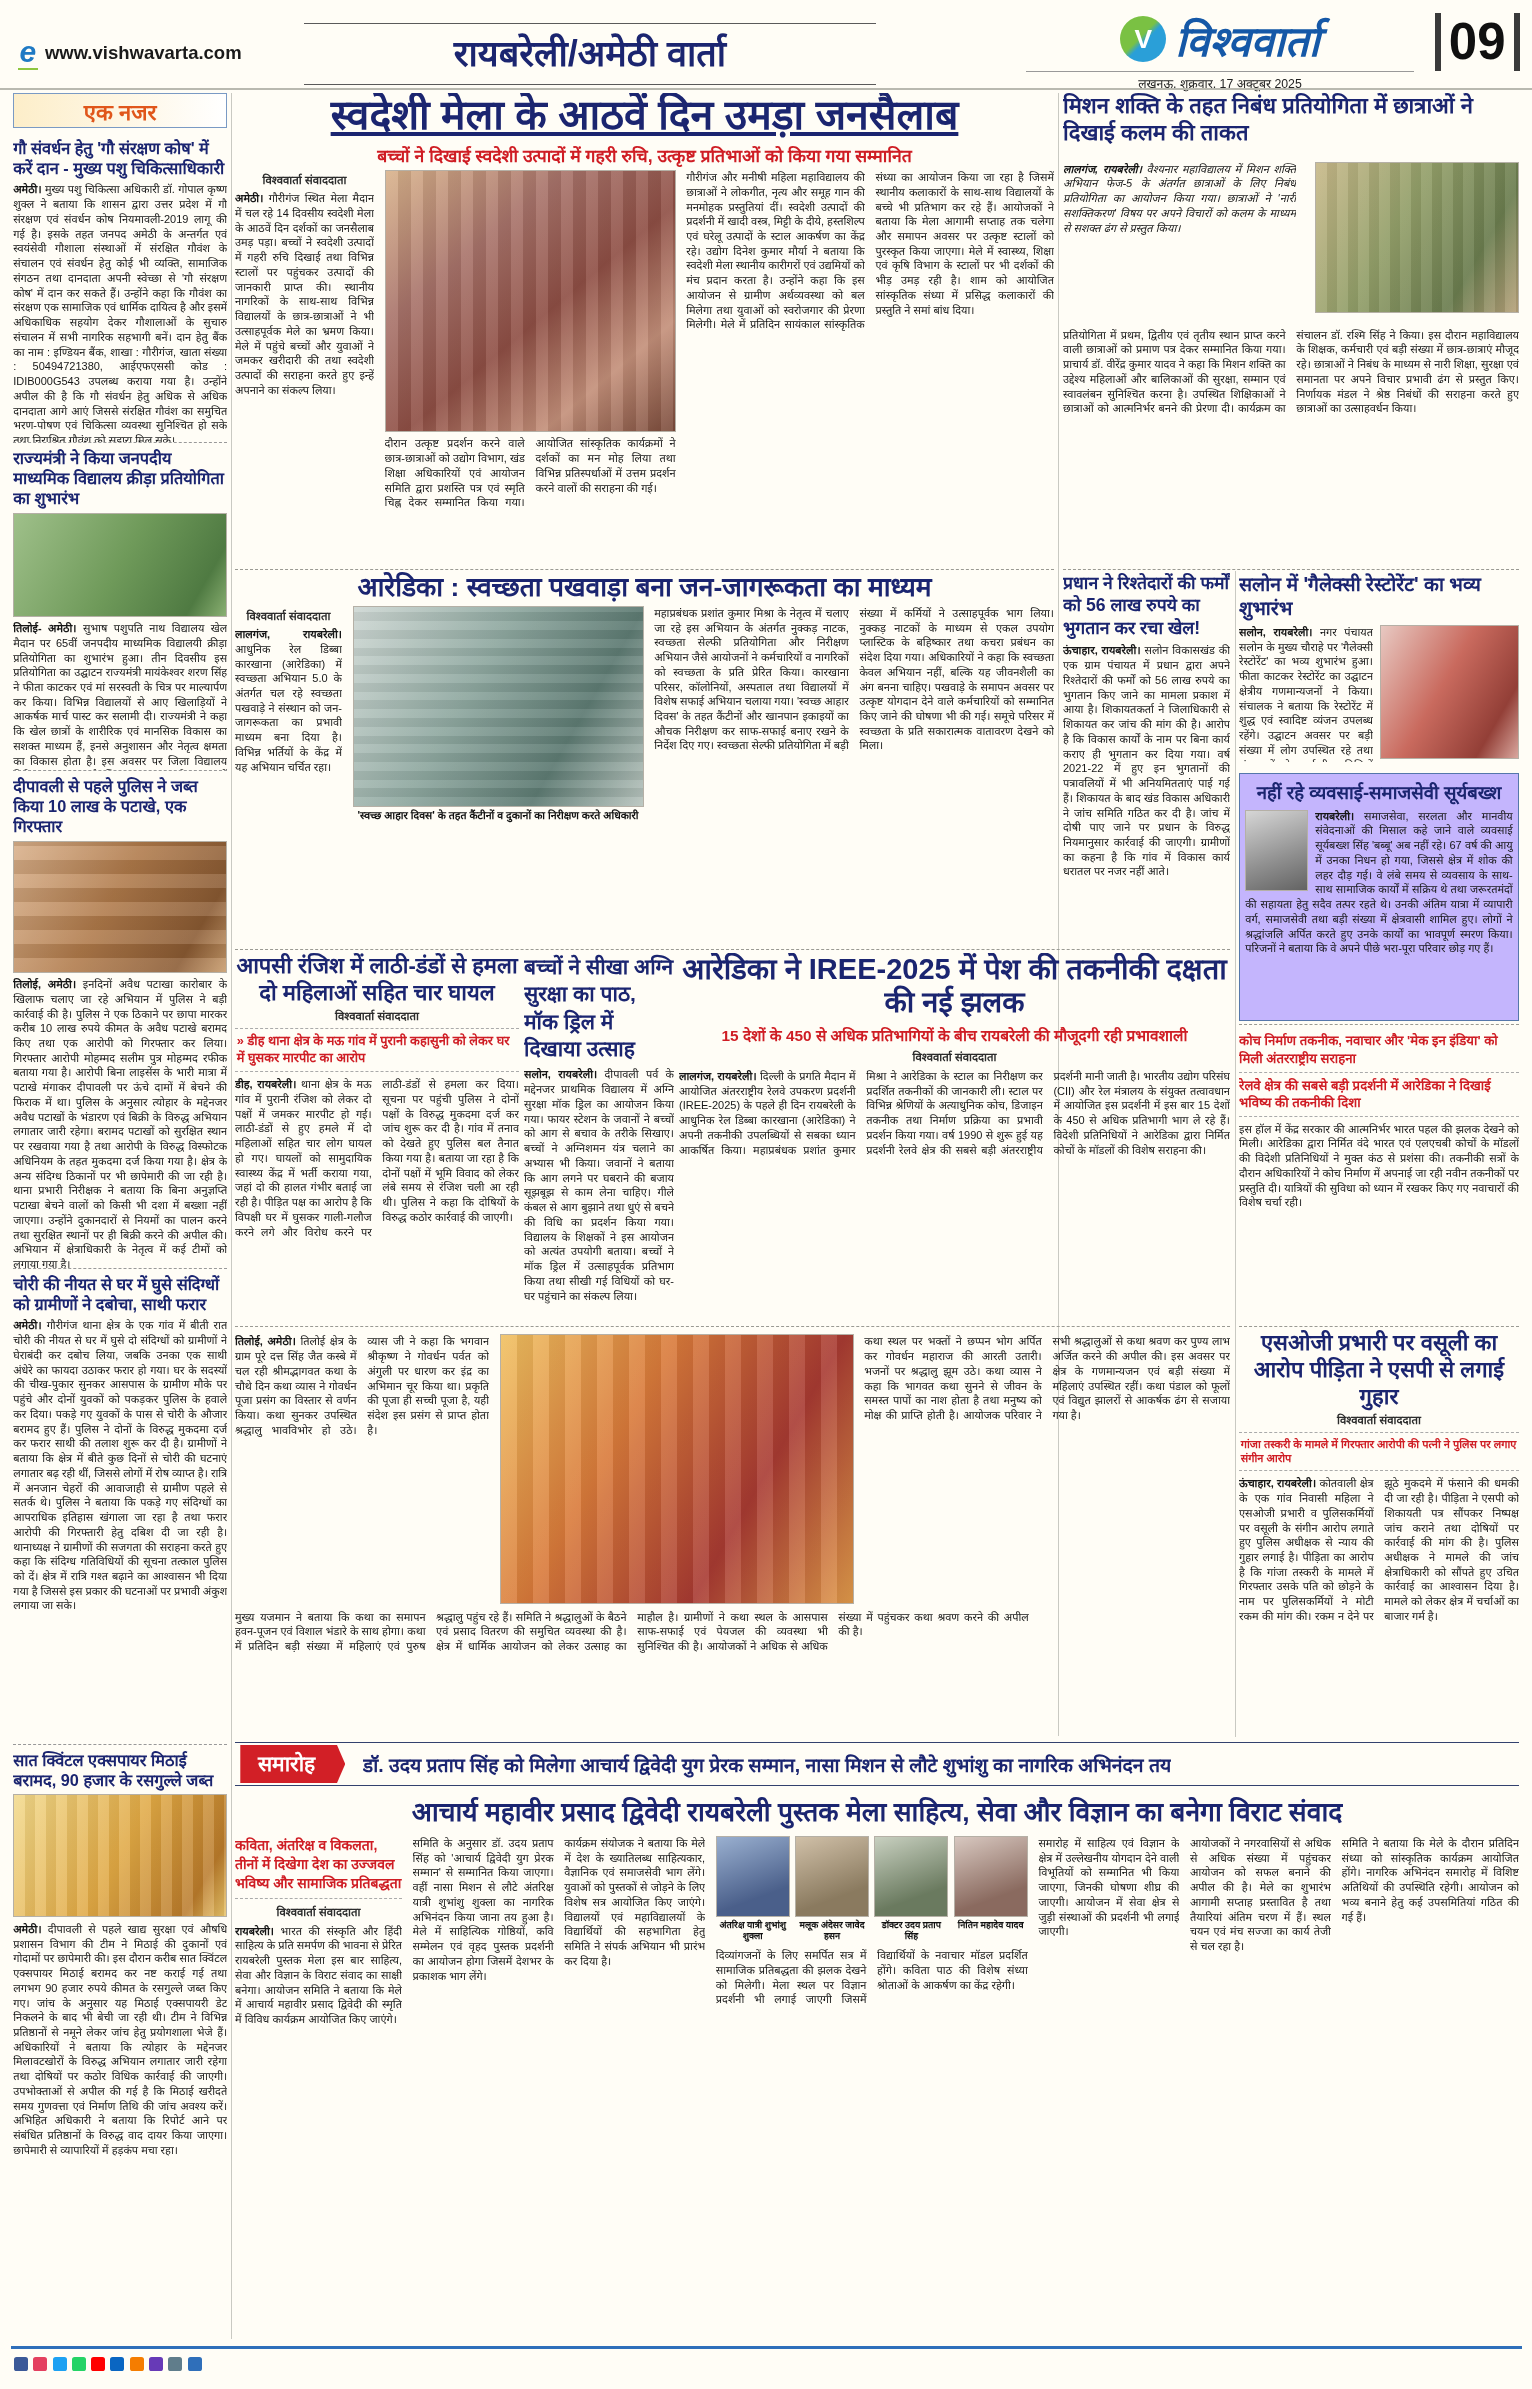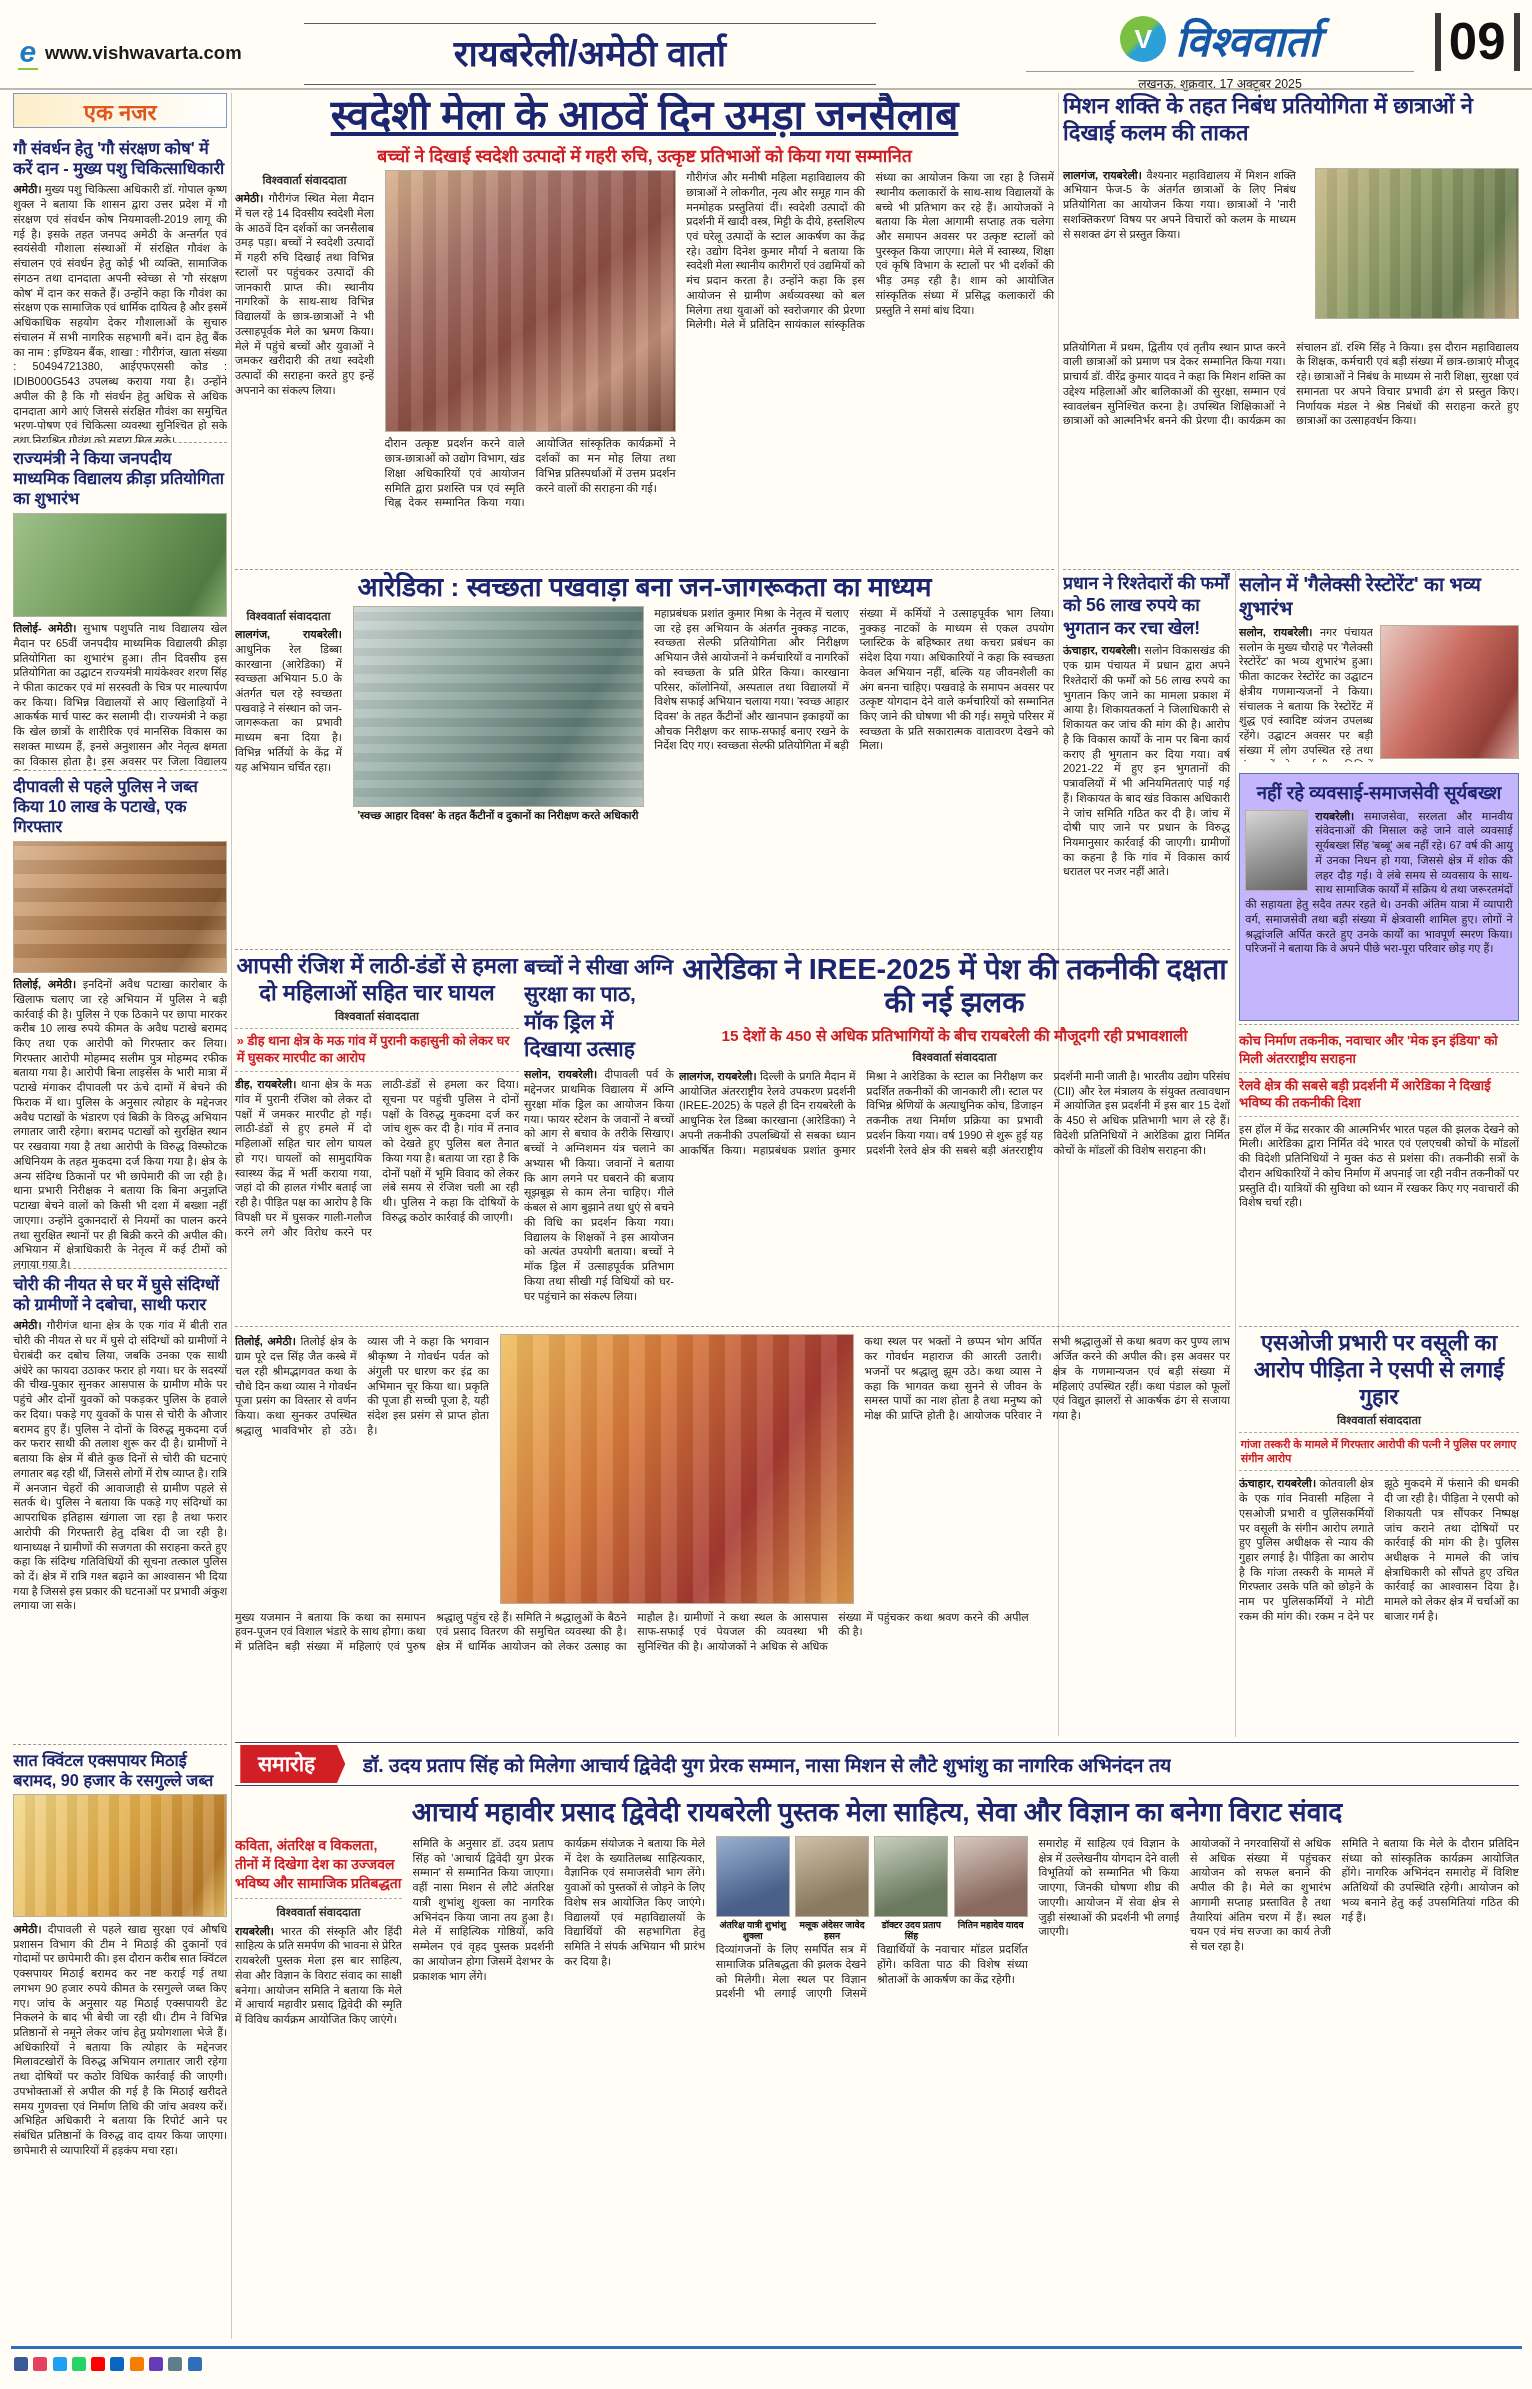--- a/index.html
+++ b/index.html
@@ -68,21 +68,21 @@
   .h-md { font-size:22px; text-align:center; line-height:1.22; }
   .h-sm { font-size:17.6px; line-height:1.27; font-weight:700; color:#1b2570; }
   .subhead { font-size:17.6px; text-align:center; font-weight:700; margin:5.3px 0 3.5px; color:#cf1d24; }
 
   .swadeshi { left:235px; top:93px; width:819px; height:472px; }
   .sw-grid { display:grid; grid-template-columns:139px 291px 1fr; gap:10.6px; height:384px; margin-top:3.5px; }
   .aredica { left:235px; top:572px; width:819px; height:373px; }
   .ar-grid { display:grid; grid-template-columns:107px 291px 1fr; gap:10.6px; height:301px; margin-top:3.5px; }
   .pradhan { left:1063px; top:572px; width:167px; height:373px; }
   .mission { left:1063px; top:93px; width:456px; height:474px; }
-  .ms-row { display:grid; grid-template-columns:1fr 204px; gap:19px; margin:21px 0; }
+  .ms-row { display:grid; grid-template-columns:1fr 204px; gap:19px; margin:15px 0;font-style:italic; }
   .salon { left:1239px; top:572px; width:280px; height:196px; }
   .sa-row { display:grid; grid-template-columns:1fr 139px; gap:7px; margin-top:4.4px; }
   .surya { left:1239px; top:773px; width:280px; height:248px; border:1.8px solid #5577aa; padding:5.3px; background:#c4b5fd; }
   .sb-ph { float:left; width:63px; height:81px; margin:1.8px 7px 2.6px 0; }
   .aapsi { left:235px; top:953px; width:284px; height:370px; }
   .agni { left:524px; top:953px; width:150px; height:370px; }
   .ireemain { left:679px; top:953px; width:551px; height:370px; }
   .ireeside { left:1239px; top:1028px; width:280px; height:295px; }
   .side-note { color:#cf1d24; font-weight:700; font-size:13.2px; line-height:1.32; padding:4.4px 0; }
   .side-sep { border-top:0.9px dashed #aaa; }
@@ -96,21 +96,21 @@
   .sm-text { color:#1b2570; font-weight:700; font-size:19.4px; white-space:nowrap; overflow:hidden; }
 
   .dwivedi { left:235px; top:1793px; width:1284px; height:548px; }
   .dw-head { font-size:26.4px; text-align:center; white-space:nowrap; }
   .dw-grid { display:grid; grid-template-columns:167px 141px 141px 312px 141px 141px 1fr; gap:10.6px; height:490px; margin-top:7px; }
   .dw-note { color:#cf1d24; font-weight:700; font-size:14px; line-height:1.35; padding-bottom:5.3px; border-bottom:0.9px dashed #aaa; margin-bottom:5.3px; }
   .dw-photos { display:flex; gap:5.3px; }
   .dw-photos figure { width:74px; }
   .dw-photos .ph { height:81px; }
   .dw-photos .cap { font-size:9.2px; }
-  .dw-c4-text { height:370px; margin-top:0; }
+  .dw-c4-text { height:370px; margin-top:6px; }
 
   .footer-line { position:absolute; left:10.6px; top:2346px; width:1511px; height:2.6px; background:#2f6fba; }
   .footer-icons { position:absolute; left:14px; top:2357px; display:flex; gap:5.3px; }
   .sq { width:14px; height:14px; display:inline-block; border-radius:2.6px; }
 </style>
 </head>
 <body>
 
 <div class="page">
 

